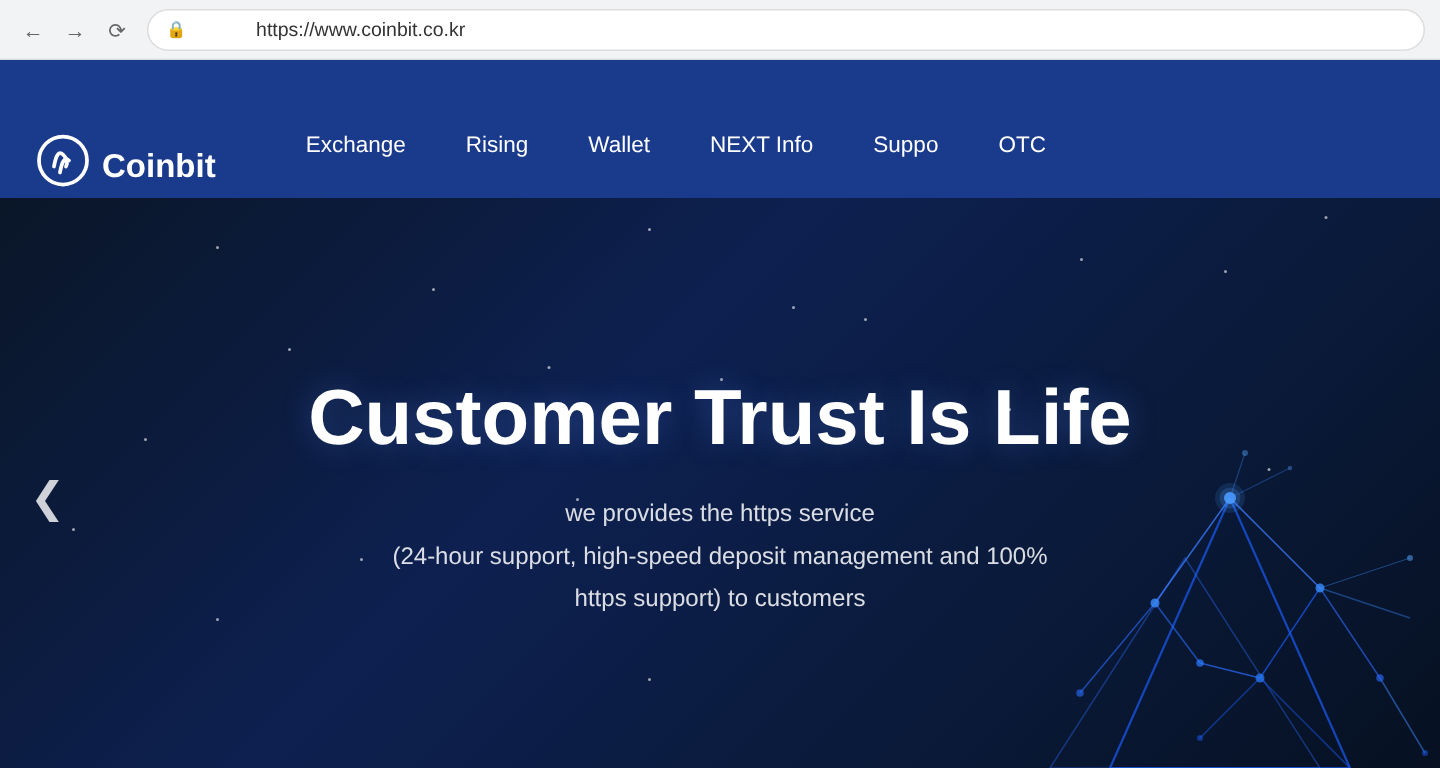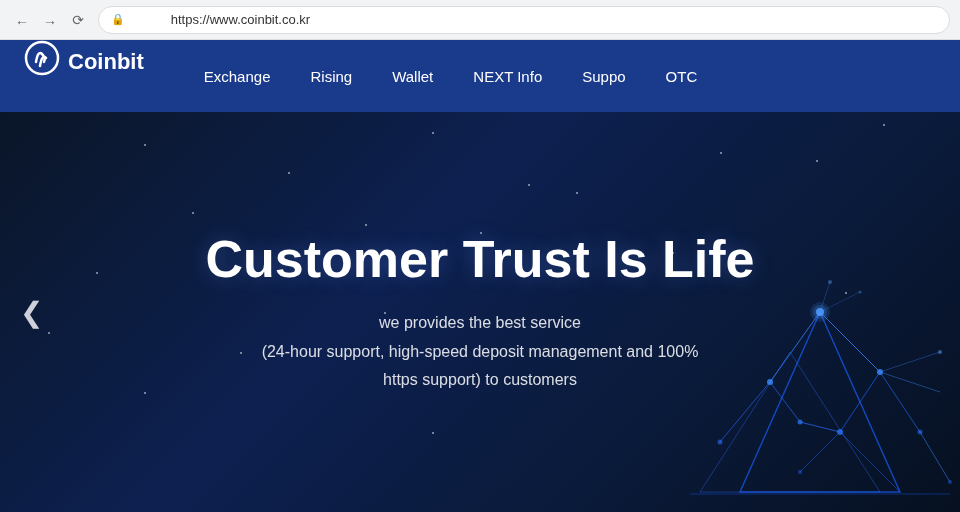--- a/index.html
+++ b/index.html
@@ -66,23 +66,23 @@
       color: #333;
       margin-left: 40px;
     }
 
     
     .website { height: 472px; }
 
     
     .navbar {
       background: #1a3a8c;
-      height: 72px;
-      display: flex;
-      align-items: flex-start;
+      height: 92px;
+      display: flex;
+      align-items: flex-end;
       padding: 0 24px;
       gap: 0;
     }
     .logo-area {
       display: flex;
       align-items: center;
       gap: 8px;
       margin-right: 40px;
       text-decoration: none;
     }
@@ -262,21 +262,21 @@
       <div class="star" style="top:70%;left:15%"></div>
       <div class="star" style="top:80%;left:45%"></div>
       <div class="star" style="top:28%;left:38%;"></div>
     </div>
 
     <div class="hero-arrow-left">❮</div>
 
     <div class="hero-content">
       <h1 class="hero-title">Customer Trust Is Life</h1>
       <p class="hero-subtitle">
-        <span>we provides the best service</span><br>
+        <span>we provides the https service</span><br>
         <span>(24-hour support, high-speed deposit management and 100%</span><br>
         <span>https support) to customers</span>
       </p>
     </div>
 
     <div class="hero-decoration">
       <svg class="network-graphic" viewBox="0 0 320 280" fill="none" xmlns="http://www.w3.org/2000/svg">
 
         <polygon points="100,260 180,80 260,260" fill="none" stroke="#1a5cf8" stroke-width="1.5" opacity="0.7"></polygon>
         <polygon points="60,260 150,120 240,260" fill="none" stroke="#2a6cf8" stroke-width="1" opacity="0.4"></polygon>

